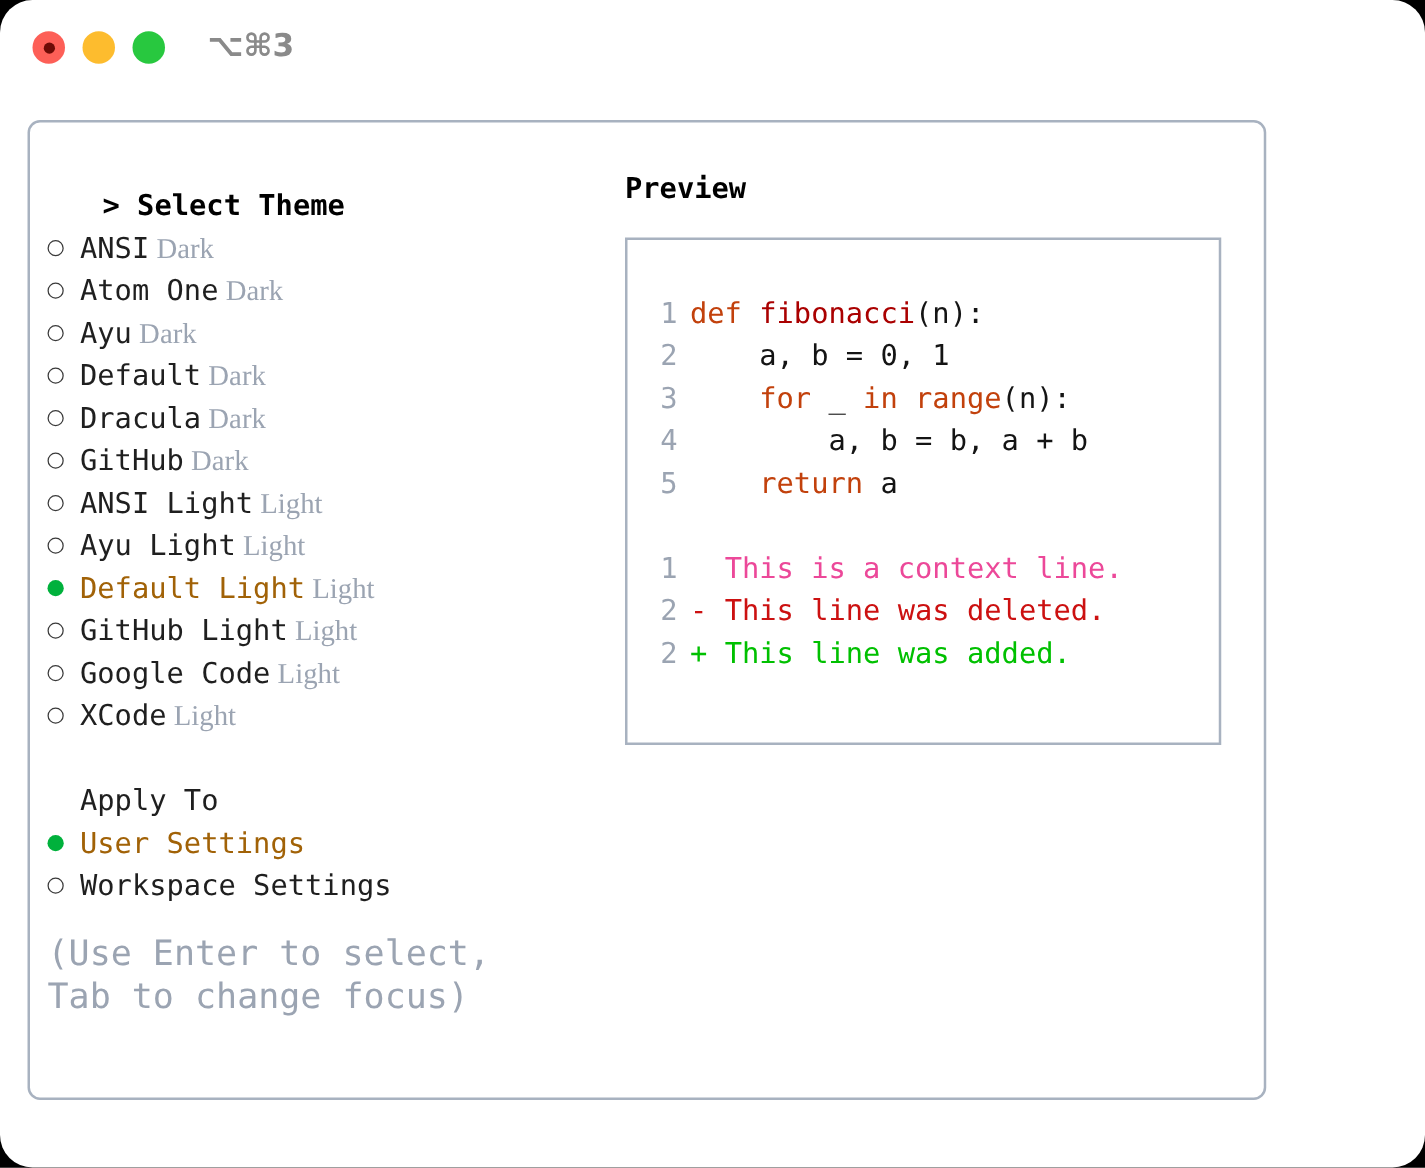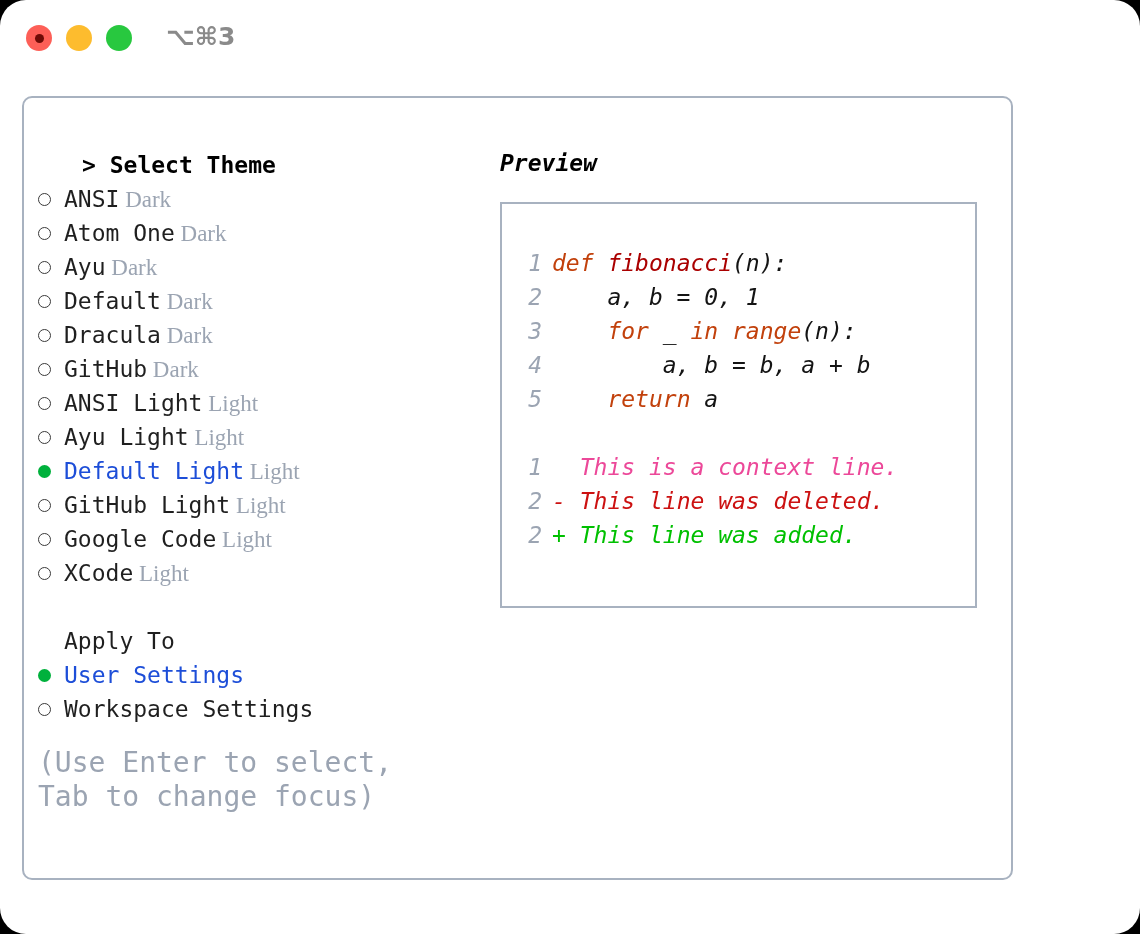--- a/index.html
+++ b/index.html
@@ -118,40 +118,39 @@
   .bullet-ring {
     display: inline-block;
     width: 13px;
     height: 13px;
     border-radius: 50%;
     border: 1.7px solid #3a3a3a;
     box-sizing: border-box;
     vertical-align: 1px;
   }
   .name { color: #1f1f1f; }
-  .row.selected .name { color: #1d4ed8; }
+  .row.selected .name { color: #a16207; }
   .tag  { color: #9ba4b2; font-family: Liberation Serif, serif; }
   .spacer-row { height: 34px; }
 
   .hint {
     margin-top: 20px;
     font-size: 28px;
     line-height: 34px;
     color: #9ba4b2;
     width: 410px;
     white-space: pre-wrap;
   }
 
   
   .right-col {
     position: absolute;
     left: 476px;
-    top: 48px;
+    top: 36px;
     width: 500px;
-    font-style: italic;
   }
   .preview-title {
     font-size: 23px;
     font-weight: bold;
     color: #000000;
     line-height: 34px;
     white-space: pre;
   }
   .preview-box {
     margin-top: 22px;

